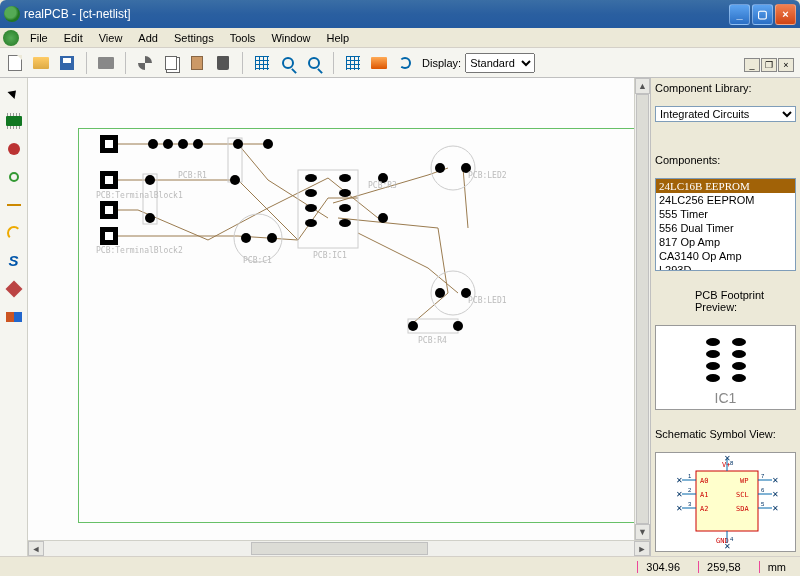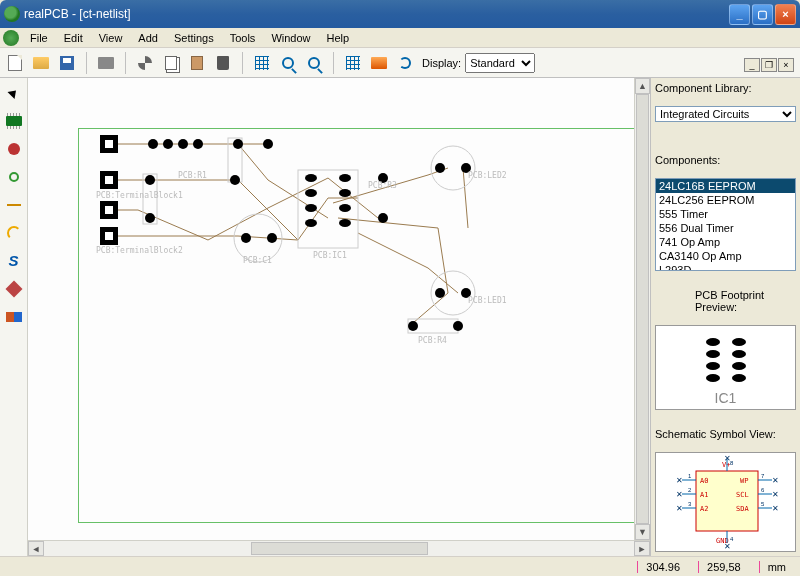--- a/index.html
+++ b/index.html
@@ -47,21 +47,21 @@
 .pcb-trace { stroke: #9a7b4f; stroke-width: 1; fill: none; }
 .pcb-silk { fill: none; stroke: #ccc; stroke-width: 1; }
 .pcb-label { font-size: 8px; fill: #bbb; font-family: monospace; }
 .pcb-ring { fill: none; stroke: #ccc; stroke-width: 1; }
 
 .sidepanel { width: 150px; background: #ece9d8; border-left: 1px solid #c0c0c0; padding: 4px; display: flex; flex-direction: column; gap: 12px; overflow: hidden; }
 .sidepanel .seclabel { font-size: 11px; }
 .sidepanel select, .sidepanel .listbox { width: 100%; font-size: 11px; background: white; border: 1px solid #7f9db9; }
 .listbox { height: 110px; overflow-y: auto; }
 .listbox .opt { padding: 1px 3px; white-space: nowrap; }
-.listbox .opt.selected { background: #0c4a6e; color: white; }
+.listbox .opt.selected { background: #a16207; color: white; font-family: Liberation Serif, serif; }
 .preview { border: 1px solid #999; background: white; height: 100px; position: relative; display:flex;align-items:center;justify-content:center;flex-direction:column; }
 .symview { border: 1px solid #999; background: white; height: 100px; position: relative; }
 
 .statusbar { height: 20px; background: #ece9d8; border-top: 1px solid #d4d0c8; display: flex; align-items: center; justify-content: flex-end; padding: 0 6px; gap: 10px; font-size: 11px; }
 .statusbar .cell { border-left: 1px solid #ec4899; padding: 0 8px; }
 
 
 .ic-new { width:14px;height:16px;border:1px solid #777;background:white;position:relative; }
 .ic-new::after{content:"";position:absolute;right:-1px;top:-1px;border-style:solid;border-width:0 5px 5px 0;border-color:transparent #ece9d8 transparent transparent;}
 .ic-open { width:16px;height:12px;background:linear-gradient(#fc6,#da4);border-radius:1px;position:relative; }
@@ -307,21 +307,21 @@
     <div class="seclabel">Component Library:</div>
     <select>
       <option>Integrated Circuits</option>
     </select>
     <div class="seclabel" style="margin-top:20px;">Components:</div>
     <div class="listbox" id="comp-list">
         <div class="opt selected">24LC16B EEPROM</div>
         <div class="opt">24LC256 EEPROM</div>
         <div class="opt">555 Timer</div>
         <div class="opt">556 Dual Timer</div>
-        <div class="opt">741 Op Amp</div>
+        <div class="opt">817 Op Amp</div>
         <div class="opt">CA3140 Op Amp</div>
         <div class="opt">L293D</div>
       </div>
     <div class="seclabel" style="margin-top:6px;margin-left:40px;">PCB Footprint Preview:</div>
     <div class="preview">
       <svg width="70" height="60">
         <g fill="#000">
           <ellipse cx="22" cy="12" rx="7" ry="4"></ellipse>
             <ellipse cx="48" cy="12" rx="7" ry="4"></ellipse>
           <ellipse cx="22" cy="24" rx="7" ry="4"></ellipse>

